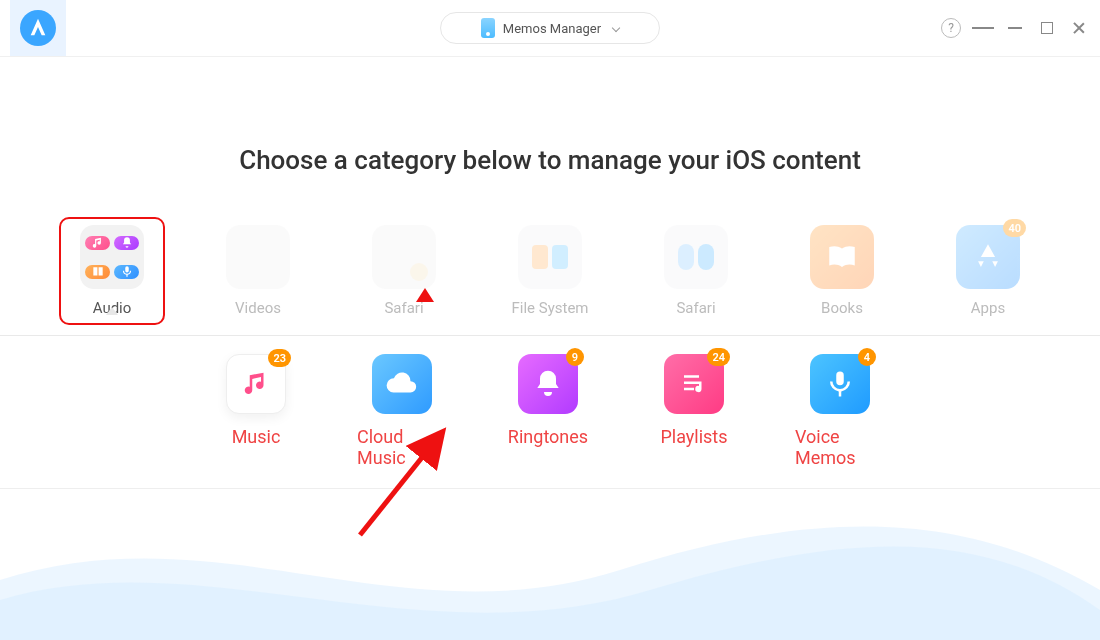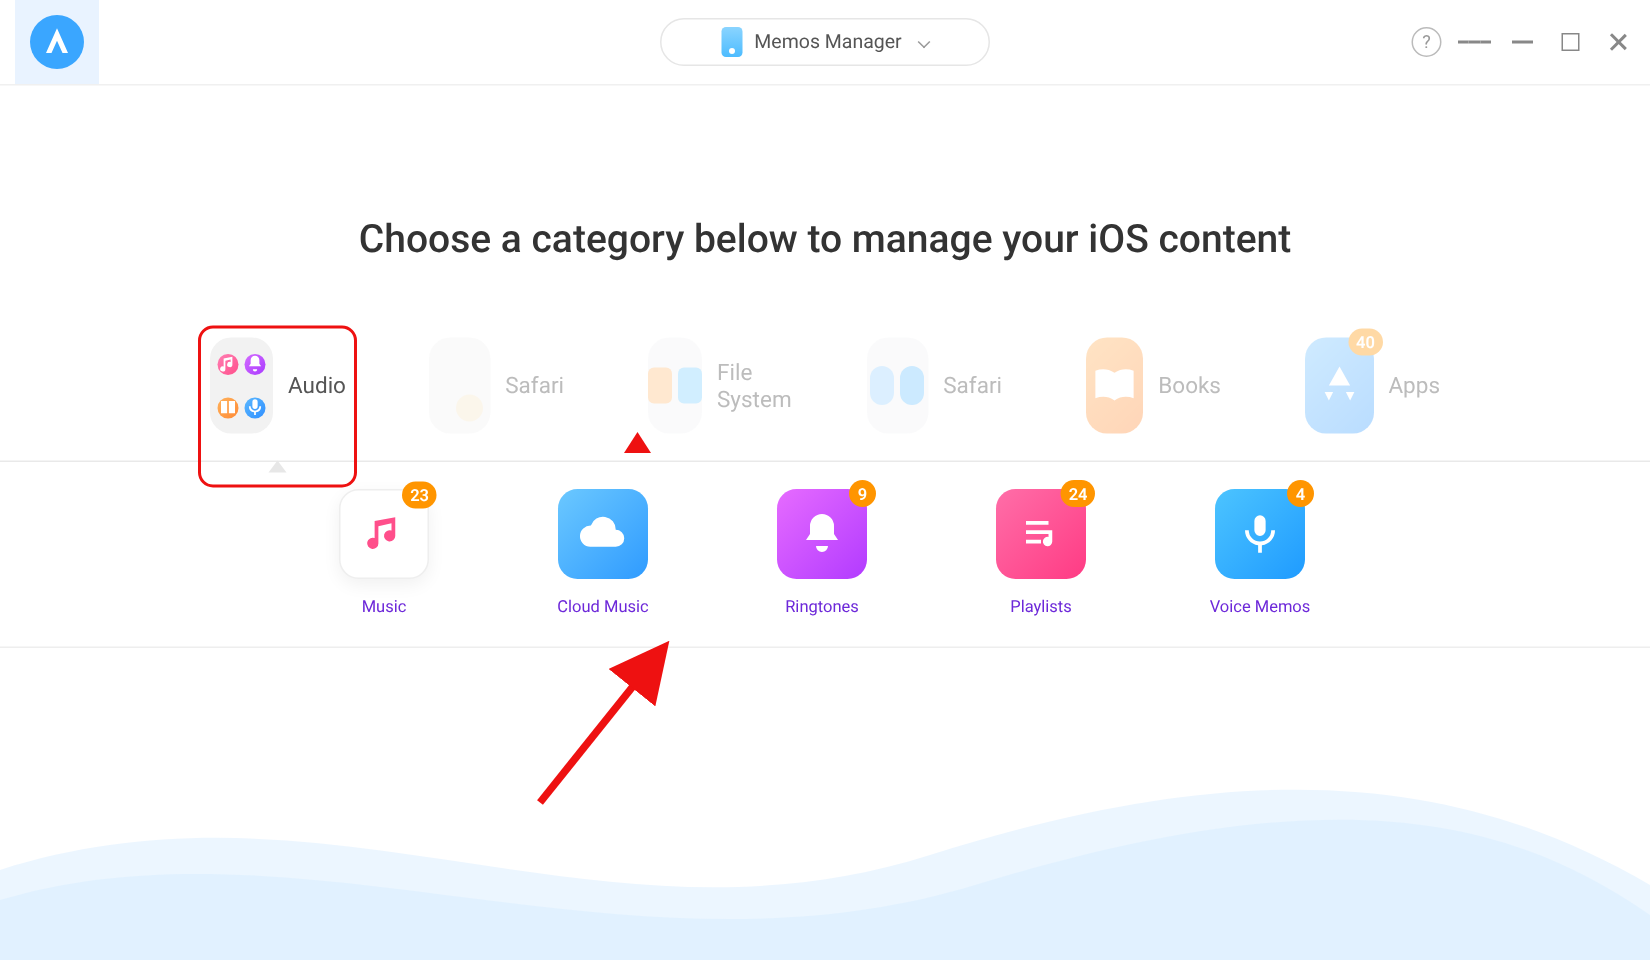--- a/index.html
+++ b/index.html
@@ -22,21 +22,21 @@
   .close-ico { position:relative; width:14px; height:14px; }
   .close-ico::before,.close-ico::after{content:"";position:absolute;left:6px;top:0;width:1.5px;height:14px;background:#888;}
   .close-ico::before{transform:rotate(45deg);} .close-ico::after{transform:rotate(-45deg);}
 
   .thin-line { height:1px; background:#f0f0f0; }
 
   
   .page-title { text-align:center; font-size:26px; color:#333; margin-top:88px; font-weight:500;}
   
   .cat-row { display:flex; justify-content:center; gap:56px; margin-top:50px; padding: 0 0 18px 0; }
-  .cat { width:90px; display:flex; flex-direction:row; align-items:center; gap:10px; cursor:pointer; position:relative; }
+  .cat { width:90px; display:flex; flex-direction:column; align-items:center; gap:10px; cursor:pointer; position:relative; }
   .cat-label { font-size:15px; color:#555; }
   .faded .cat-label { color:#bcbcbc; }
   
   .tile { width:64px; height:64px; border-radius:14px; position:relative; display:flex; align-items:center; justify-content:center; }
   
   .folder { background:#f2f2f2; display:grid; grid-template-columns:1fr 1fr; grid-template-rows:1fr 1fr; gap:4px; padding:5px; }
   .folder .mini { border-radius:7px; display:flex; align-items:center; justify-content:center; }
   .faded .tile, .faded .mini { opacity:0.35; }
   
   .hl-frame { position:absolute; top:-8px; left:-8px; width:106px; height:108px; border:2px solid #e11; border-radius:10px; pointer-events:none; }
@@ -57,21 +57,21 @@
   .books .tile{background:linear-gradient(135deg,#ffb259,#ff8a36);}
   .apps .tile{background:linear-gradient(135deg,#78c6ff,#3a9eff);}
 
   .badge { position:absolute; top:-6px; right:-6px; min-width:18px; height:18px; padding:0 5px; border-radius:9px; background:#ff9500; color:#fff; font-size:11px; font-weight:600; display:flex; align-items:center; justify-content:center; }
 
   
   .sub-band { border-top:1px solid #e9e9e9; border-bottom:1px solid #eee; padding:18px 4px 20px 0; }
   .sub-row { display:flex; justify-content:center; gap:56px; }
   .sub { width:90px; display:flex; flex-direction:column; align-items:center; gap:12px; cursor:pointer; position:relative; }
   .sub .tile { width:60px; height:60px; border-radius:13px; }
-  .sub-label { font-size:11px; color:#6d28d9; }
+  .sub-label { font-size:18px; color:#ef4444; }
   .t-music{background:#fff;border:1px solid #eee;box-shadow:0 4px 12px rgba(0,0,0,0.06);}
   .t-cloud{background:linear-gradient(135deg,#6bc8ff,#2f9bff);}
   .t-ring {background:linear-gradient(135deg,#e66bff,#b23bff);}
   .t-audio{background:linear-gradient(135deg,#ffac59,#ff7a2d);}
   .t-play {background:linear-gradient(135deg,#ff6ea8,#ff3b84);}
   .t-voice{background:linear-gradient(135deg,#4cc4ff,#1f9bff);}
 
   
   .arrow-annot { position:absolute; left:350px; top:415px; width:150px; height:130px; pointer-events:none; }
 
@@ -145,20 +145,29 @@
       <div class="mini m-blue ico-center">
           <svg width="14" height="14" viewBox="0 0 24 24">
             <path d="M12 2a3 3 0 0 0-3 3v5a3 3 0 0 0 6 0V5a3 3 0 0 0-3-3zm-5 8a5 5 0 0 0 10 0h2a7 7 0 0 1-6 6.9V20h-2v-3.1A7 7 0 0 1 5 10h2z" fill="#fff"></path>
           </svg>
         </div>
     </div>
     <span class="cat-label">Audio</span>
     <div class="connector"></div>
   </div>
 
+  <div class="cat faded">
+    <div class="tile folder">
+      <div class="mini m-1"></div>
+      <div class="mini m-2"></div>
+      <div class="mini m-3"></div>
+      <div class="mini m-4"></div>
+    </div>
+    <span class="cat-label">Videos</span>
+  </div>
 
   <div class="cat faded">
     <div class="tile folder">
       <div class="mini m-cam"></div>
       <div class="mini m-fold"></div>
       <div class="mini m-pht">
           <span style="background:#f8b"></span>
           <span style="background:#8cf"></span>
           <span style="background:#fd8"></span>
           <span style="background:#9e9"></span>

